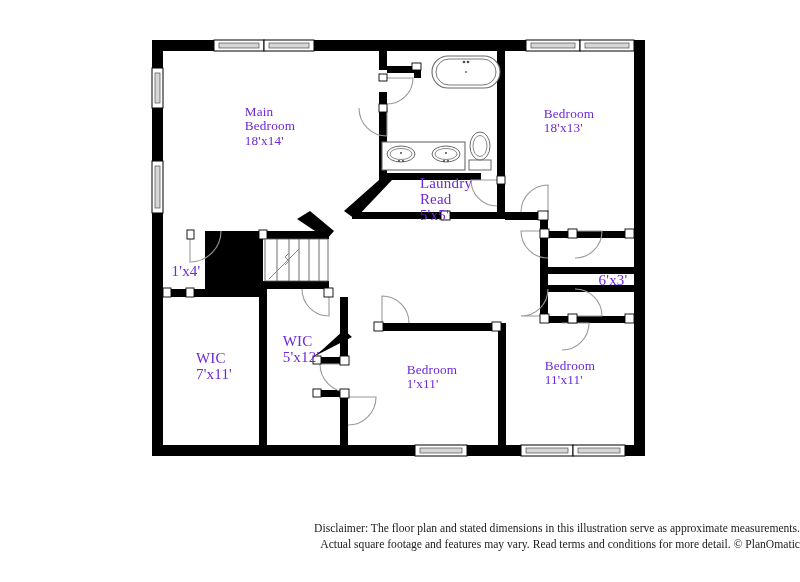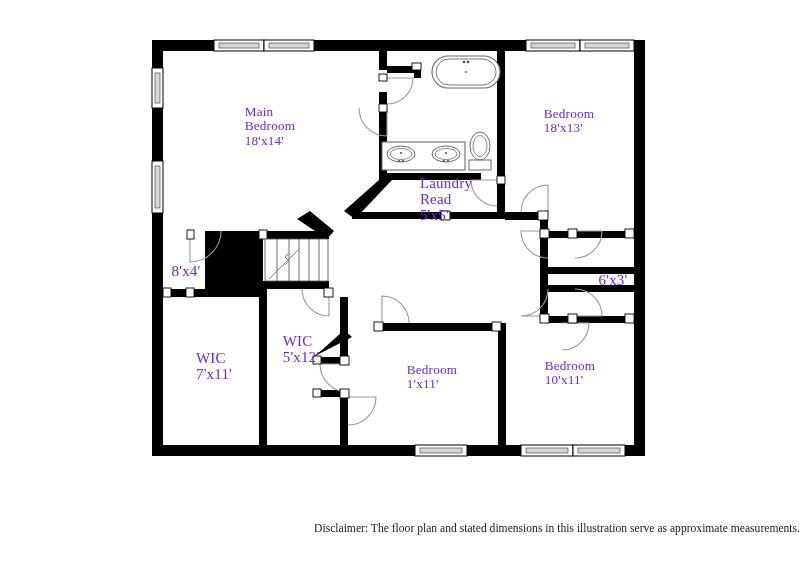--- a/index.html
+++ b/index.html
@@ -290,21 +290,21 @@
     <span class="ln">18'x13'</span>
   </div>
 
   <div class="room-label rl-16" style="left:446px; top:199px;">
     <span class="ln">Laundry</span>
     <span class="ln">Read</span>
     <span class="ln">5'x5'</span>
   </div>
 
   <div class="room-label rl-16" style="left:186px; top:271px;">
-    <span class="ln">8'x4'</span>
+    <span class="ln">1'x4'</span>
   </div>
 
   <div class="room-label rl-16" style="left:613px; top:280px;">
     <span class="ln">6'x3'</span>
   </div>
 
   <div class="room-label rl-16" style="left:214px; top:366px;">
     <span class="ln">WIC</span>
     <span class="ln">7'x11'</span>
   </div>
@@ -314,20 +314,21 @@
     <span class="ln">5'x12'</span>
   </div>
 
   <div class="room-label rl-18" style="left:432px; top:377px;">
     <span class="ln">Bedroom</span>
     <span class="ln">1'x11'</span>
   </div>
 
   <div class="room-label rl-18" style="left:570px; top:373px;">
     <span class="ln">Bedroom</span>
-    <span class="ln">10'x11'</span>
+    <span class="ln">11'x11'</span>
   </div>
 
   <div class="disclaimer" style="top:521px;">
     <span class="ln">Disclaimer: The floor plan and stated dimensions in this illustration serve as approximate measurements.</span>
+    <span class="ln">Actual square footage and features may vary. Read terms and conditions for more detail. © PlanOmatic</span>
   </div>
 
 </div>
 
 </body></html>

